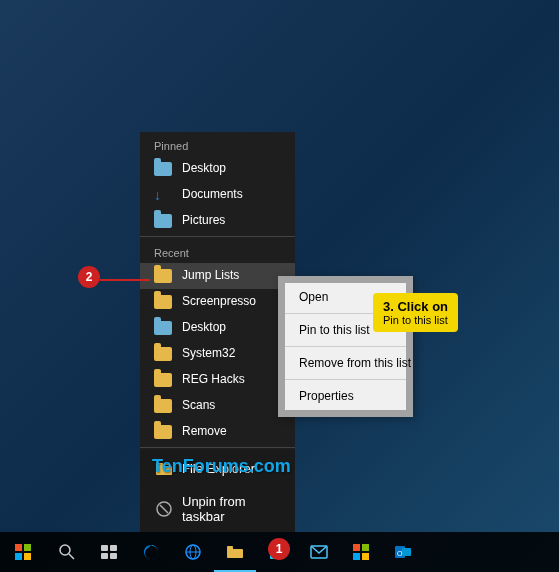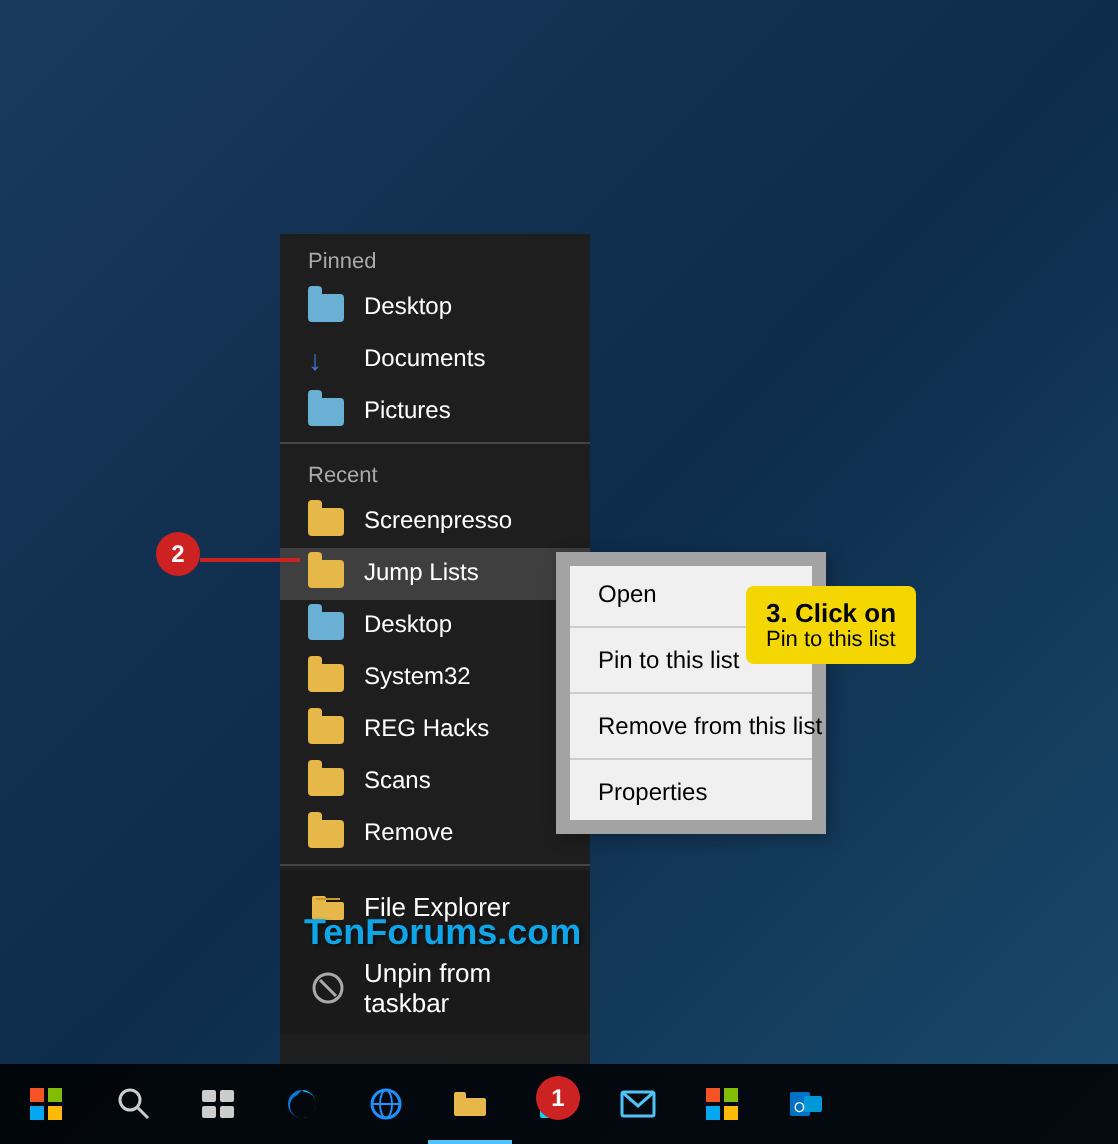--- a/index.html
+++ b/index.html
@@ -63,21 +63,21 @@
     
     .jump-list {
       position: absolute;
       bottom: 40px;
       left: 140px;
       width: 155px;
       background: #1e1e1e;
       color: #fff;
       font-size: 12px;
       z-index: 20;
-      padding-bottom: 15px;
+      padding-bottom: 0;
     }
 
     .jump-list-section-label {
       color: #aaa;
       font-size: 11px;
       padding: 8px 14px 4px 14px;
       font-weight: 400;
     }
 
     .jump-list-item {
@@ -325,32 +325,32 @@
     <div class="item-icon">
       <div class="folder-icon folder-icon-blue"></div>
     </div>
     <span>Pictures</span>
   </div>
 
   <hr class="divider-line">
 
   <div class="jump-list-section-label">Recent</div>
 
-  <div class="jump-list-item">
+  <div class="jump-list-item highlighted">
     <div class="item-icon">
       <div class="folder-icon"></div>
     </div>
+    <span>Jump Lists</span>
+  </div>
+
+  <div class="jump-list-item">
+    <div class="item-icon">
+      <div class="folder-icon"></div>
+    </div>
     <span>Screenpresso</span>
-  </div>
-
-  <div class="jump-list-item highlighted">
-    <div class="item-icon">
-      <div class="folder-icon"></div>
-    </div>
-    <span>Jump Lists</span>
   </div>
 
   <div class="jump-list-item">
     <div class="item-icon">
       <div class="folder-icon folder-icon-blue"></div>
     </div>
     <span>Desktop</span>
   </div>
 
   <div class="jump-list-item">

